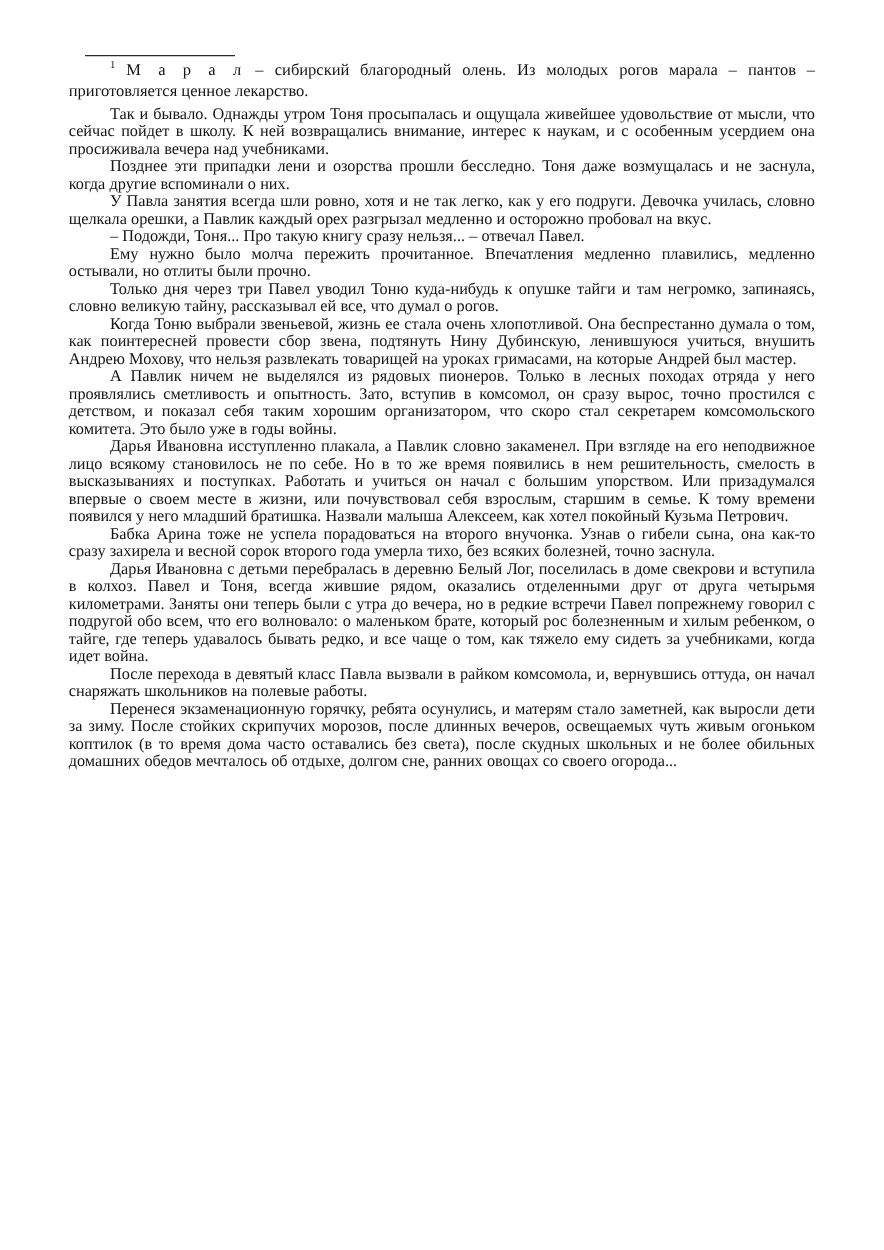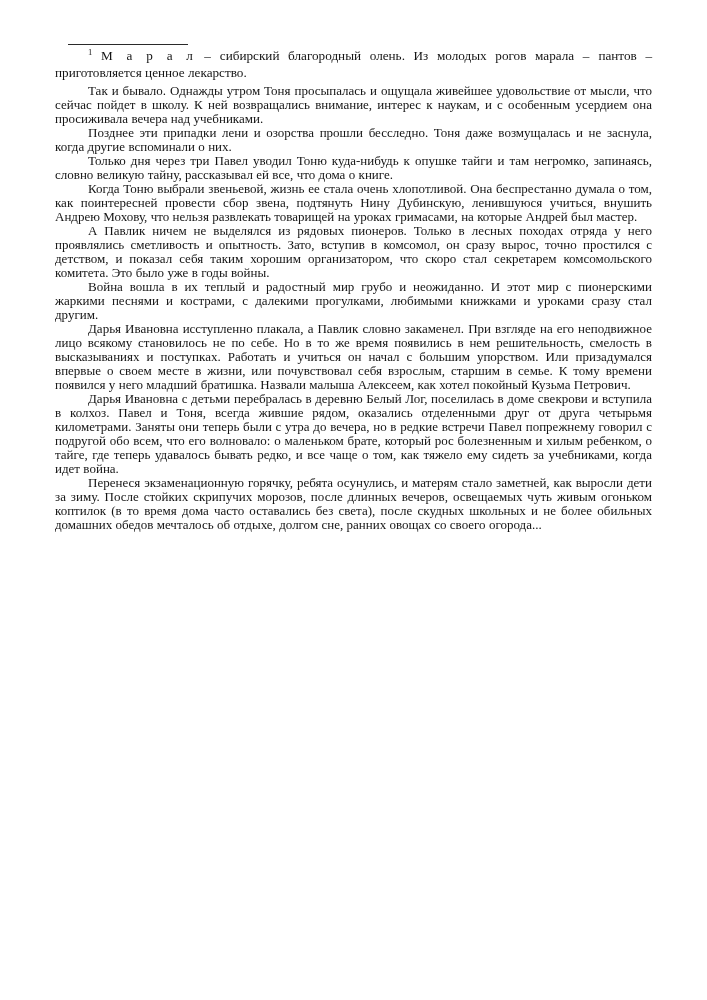--- a/index.html
+++ b/index.html
@@ -79,23 +79,27 @@
   <div class="text-column">
 
     <div class="footnote-block">
       <hr class="footnote-rule">
       <p class="footnote-text"><span class="fn-marker">1</span> <span class="fn-term">М а р а л</span> <span>–</span><span class="gap-wide"></span><span>сибирский благородный олень. Из молодых рогов марала –</span><span class="gap-wide"></span><span>пантов –</span> <span>приготовляется ценное лекарство.</span></p>
     </div>
 
     <div>
       <p class="para">Так и бывало. Однажды утром Тоня просыпалась и ощущала живейшее удовольствие от мысли, что сейчас пойдет в школу. К ней возвращались внимание, интерес к наукам, и с особенным усердием она просиживала вечера над учебниками.</p>
       <p class="para">Позднее эти припадки лени и озорства прошли бесследно. Тоня даже возмущалась и не заснула, когда другие вспоминали о них.</p>
-      <p class="para">Только дня через три Павел уводил Тоню куда-нибудь к опушке тайги и там негромко, запинаясь, словно великую тайну, рассказывал ей все, что дома о книге.</p>
+      <p class="para">У Павла занятия всегда шли ровно, хотя и не так легко, как у его подруги. Девочка училась, словно щелкала орешки, а Павлик каждый орех разгрызал медленно и осторожно пробовал на вкус.</p>
+      <p class="para">– Подожди, Тоня... Про такую книгу сразу нельзя... –   отвечал Павел.</p>
+      <p class="para">Ему нужно было молча пережить прочитанное. Впечатления медленно плавились, медленно остывали, но отлиты были прочно.</p>
+      <p class="para">Только дня через три Павел уводил Тоню куда-нибудь к опушке тайги и там негромко, запинаясь, словно великую тайну, рассказывал ей все, что думал о рогов.</p>
       <p class="para">Когда Тоню выбрали звеньевой, жизнь ее стала очень хлопотливой. Она беспрестанно думала о том, как поинтересней провести сбор звена, подтянуть Нину Дубинскую, ленившуюся учиться, внушить Андрею Мохову, что нельзя развлекать товарищей на уроках гримасами, на которые Андрей был мастер.</p>
       <p class="para">А Павлик ничем не выделялся из рядовых пионеров. Только в лесных походах отряда у него проявлялись сметливость и опытность. Зато, вступив в комсомол, он сразу вырос, точно простился с детством, и показал себя таким хорошим организатором, что скоро стал секретарем комсомольского комитета. Это было уже в годы войны.</p>
-      <p class="para">Война вошла в их теплый и радостный мир грубо и неожиданно. И этот мир с пионерскими жаркими песнями и кострами, с далекими прогулками, любимыми книжками и уроками сразу стал другим.</p>
       <p class="para">Дарья Ивановна исступленно плакала, а Павлик словно закаменел. При взгляде на его неподвижное лицо всякому становилось не по себе. Но в то же время появились в нем решительность, смелость в высказываниях и поступках. Работать и учиться он начал с большим упорством. Или призадумался впервые о своем месте в жизни, или почувствовал себя взрослым, старшим в семье. К тому времени появился у него младший братишка. Назвали малыша Алексеем, как хотел покойный Кузьма Петрович.</p>
+      <p class="para">Бабка Арина тоже не успела порадоваться на второго внучонка. Узнав о гибели сына, она как-то сразу захирела и весной сорок второго года умерла тихо, без всяких болезней, точно заснула.</p>
       <p class="para">Дарья Ивановна с детьми перебралась в деревню Белый Лог, поселилась в доме свекрови и вступила в колхоз. Павел и Тоня, всегда жившие рядом, оказались отделенными друг от друга четырьмя километрами. Заняты они теперь были с утра до вечера, но в редкие встречи Павел попрежнему говорил с подругой обо всем, что его волновало: о маленьком брате, который рос болезненным и хилым ребенком, о тайге, где теперь удавалось бывать редко, и все чаще о том, как тяжело ему сидеть за учебниками, когда идет война.</p>
+      <p class="para">После перехода в девятый класс Павла вызвали в райком комсомола, и, вернувшись оттуда, он начал снаряжать школьников на полевые работы.</p>
       <p class="para">Перенеся экзаменационную горячку, ребята осунулись, и матерям стало заметней, как выросли дети за зиму. После стойких скрипучих морозов, после длинных вечеров, освещаемых чуть живым огоньком коптилок (в то время дома часто оставались без света), после скудных школьных и не более обильных домашних обедов мечталось об отдыхе, долгом сне, ранних овощах со своего огорода...</p>
     </div>
 
   </div>
 </div>
 
 </body></html>

